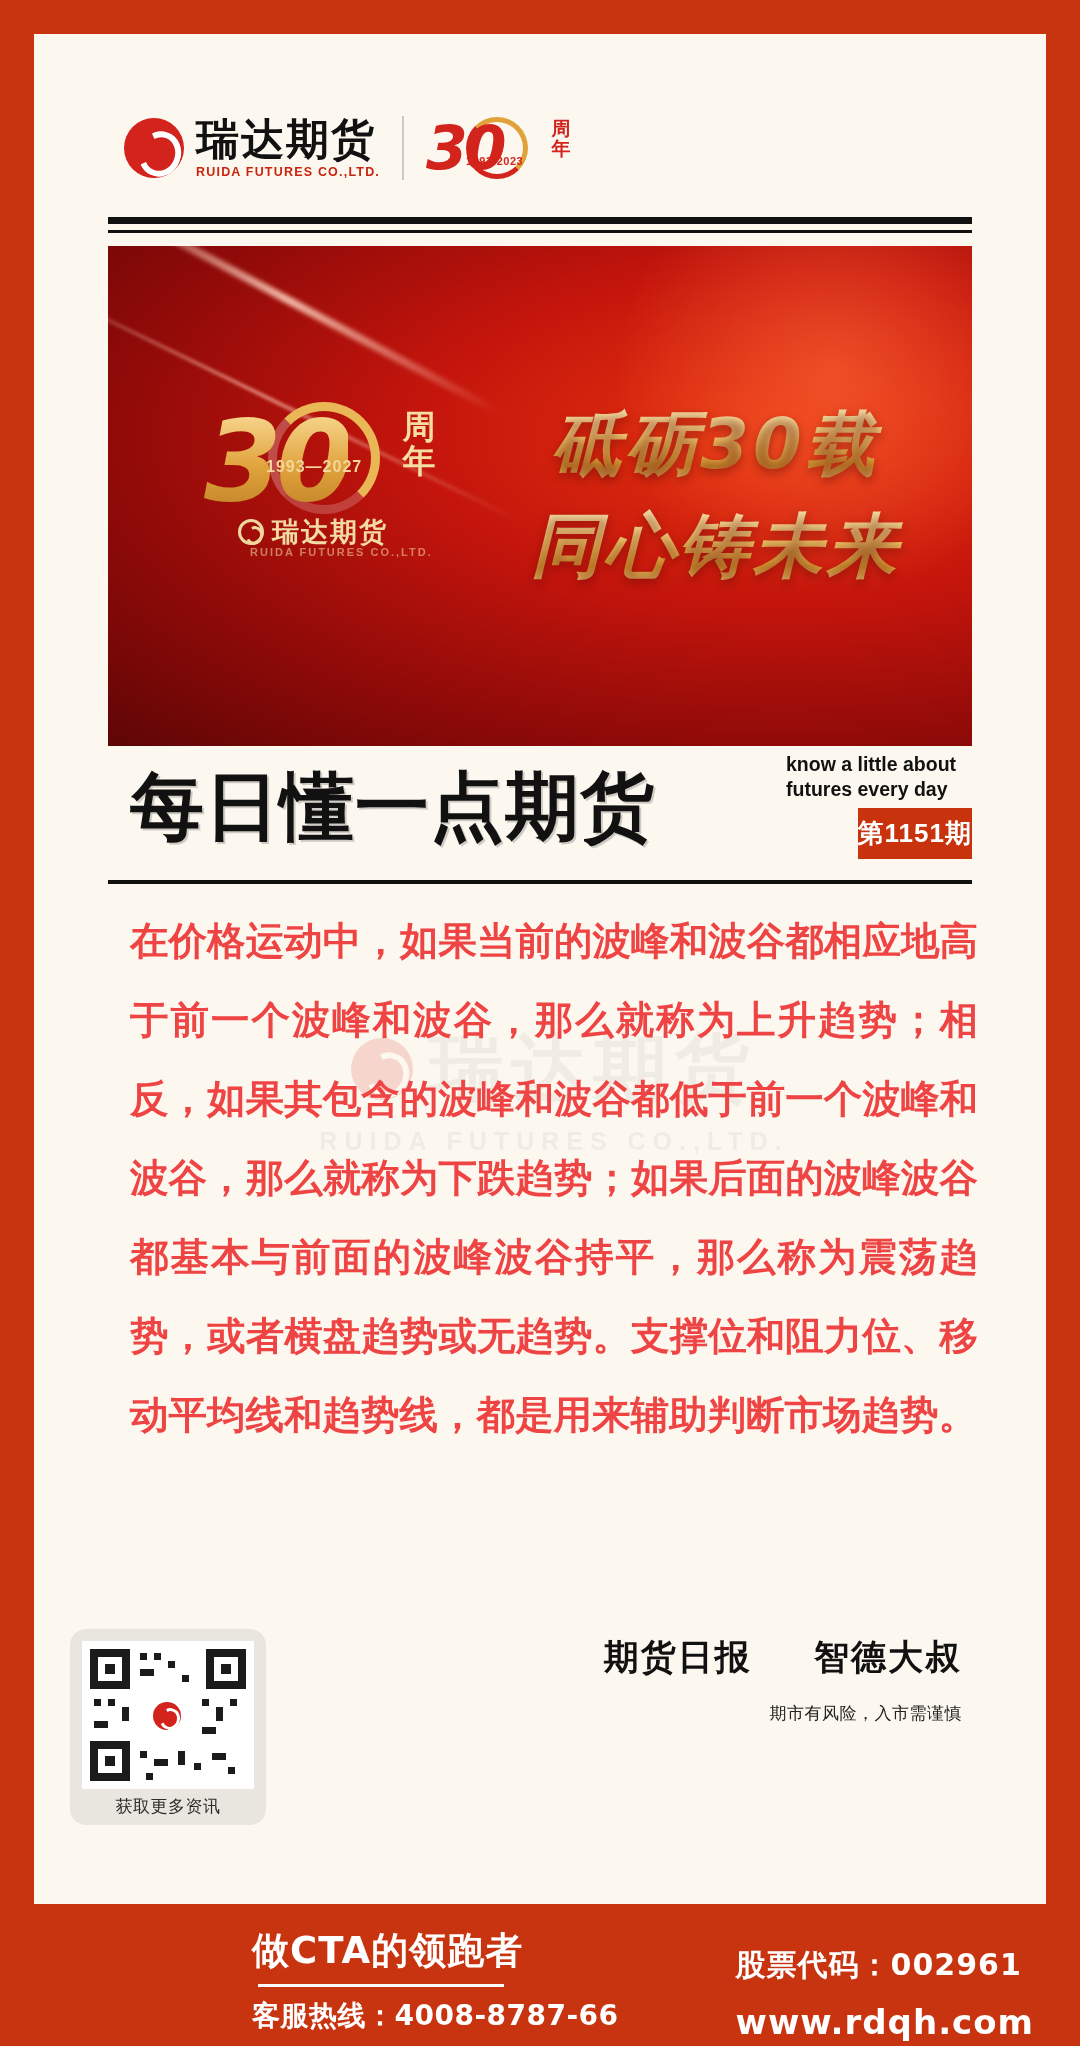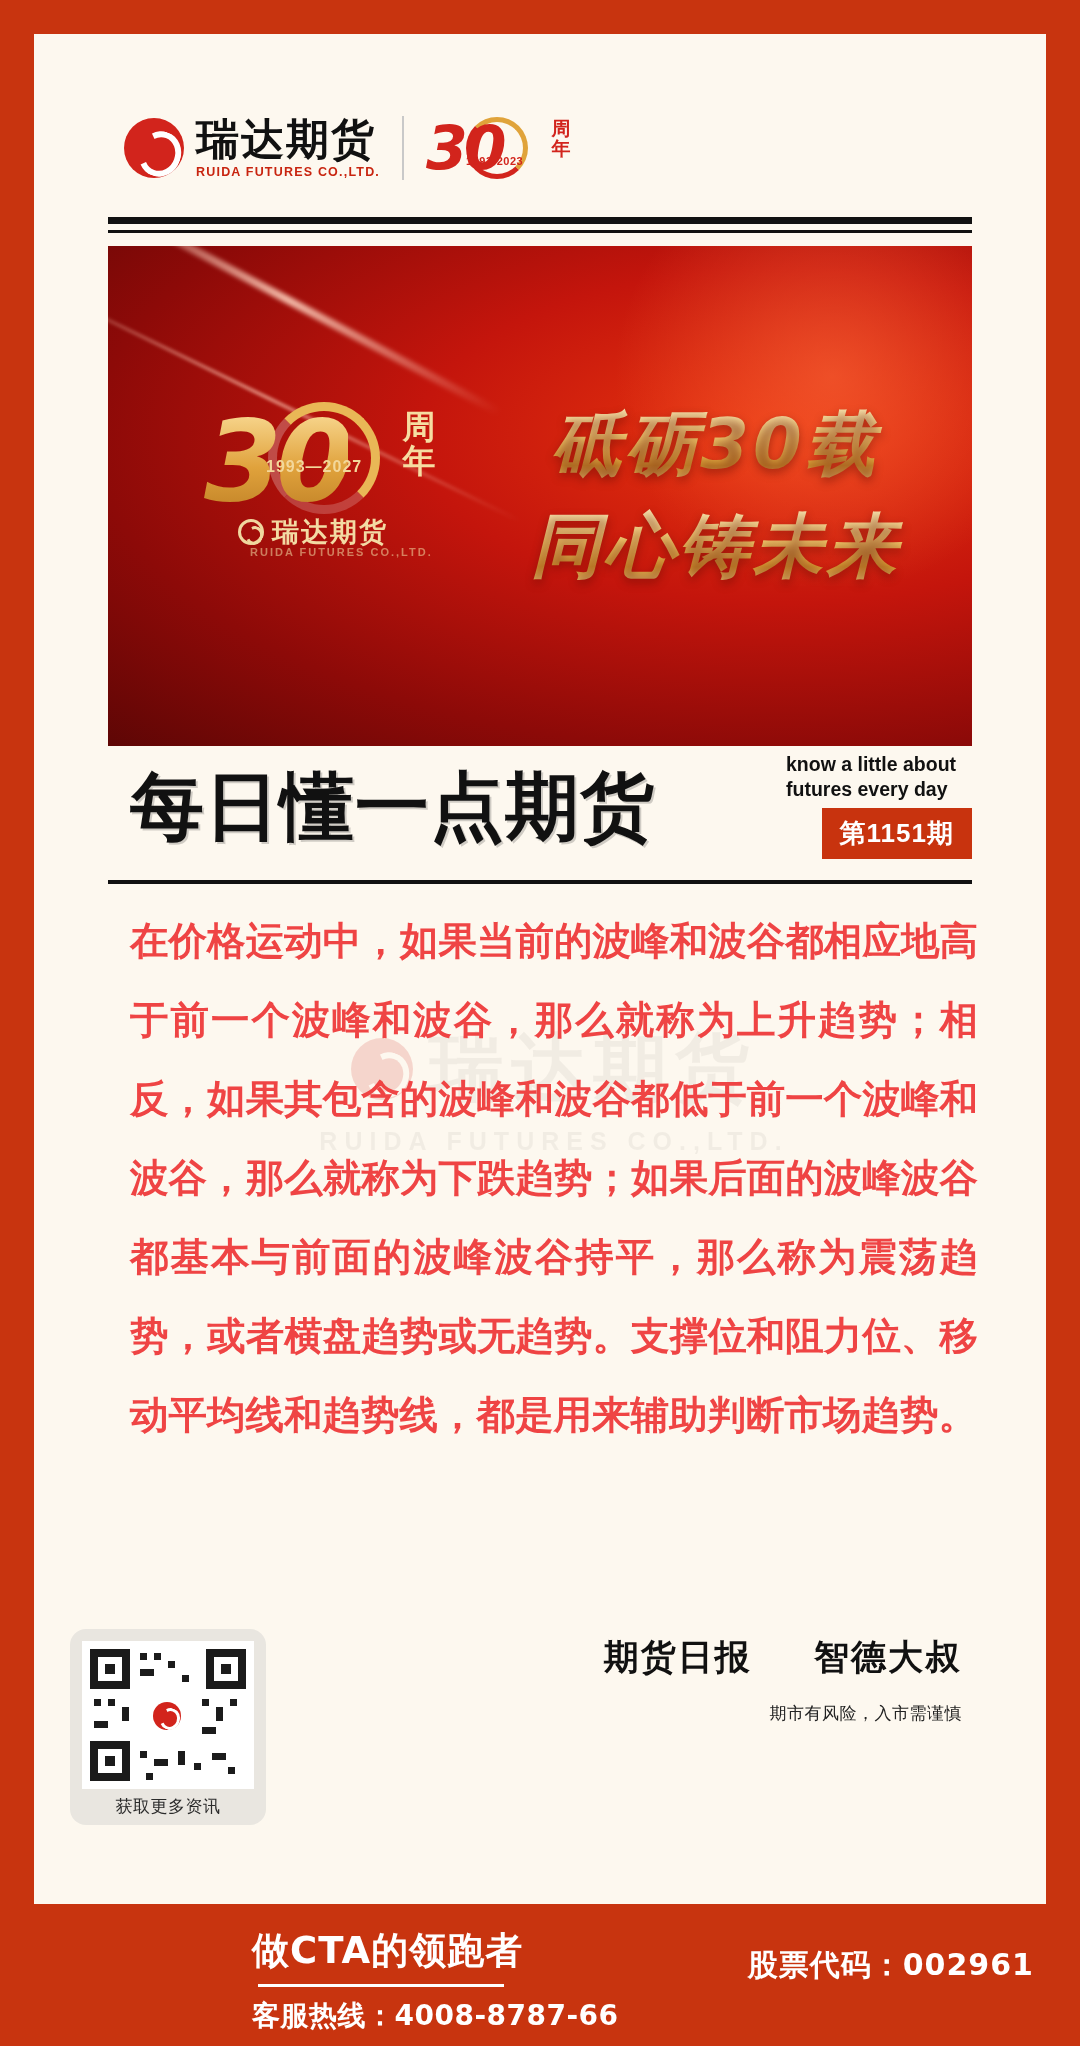--- a/index.html
+++ b/index.html
@@ -304,21 +304,21 @@
     font-weight: bold;
     font-family: "Liberation Sans", sans-serif;
   }
   .issue-badge {
     position: absolute;
     right: 0; top: 56px;
     background: #c8330e;
     color: #fff;
     font-size: 26px;
     font-weight: bold;
-    padding: 8px 18px;
+    padding: 8px 0;
     letter-spacing: 1px;
   }
   
   .rule-body {
     position: absolute;
     left: 74px; top: 846px;
     width: 864px;
     height: 4px;
     background: #111;
   }
@@ -633,14 +633,15 @@
 </div>
 
 <div class="footer">
   <div class="footer-left">
     <div class="footer-slogan">做CTA的领跑者</div>
     <div class="footer-underline"></div>
     <div class="footer-hotline">客服热线：4008-8787-66</div>
   </div>
   <div class="footer-right">
     <div class="footer-code">股票代码：002961</div>
+    <div class="footer-site">www.rdqh.com</div>
   </div>
 </div>
 
 </body></html>

